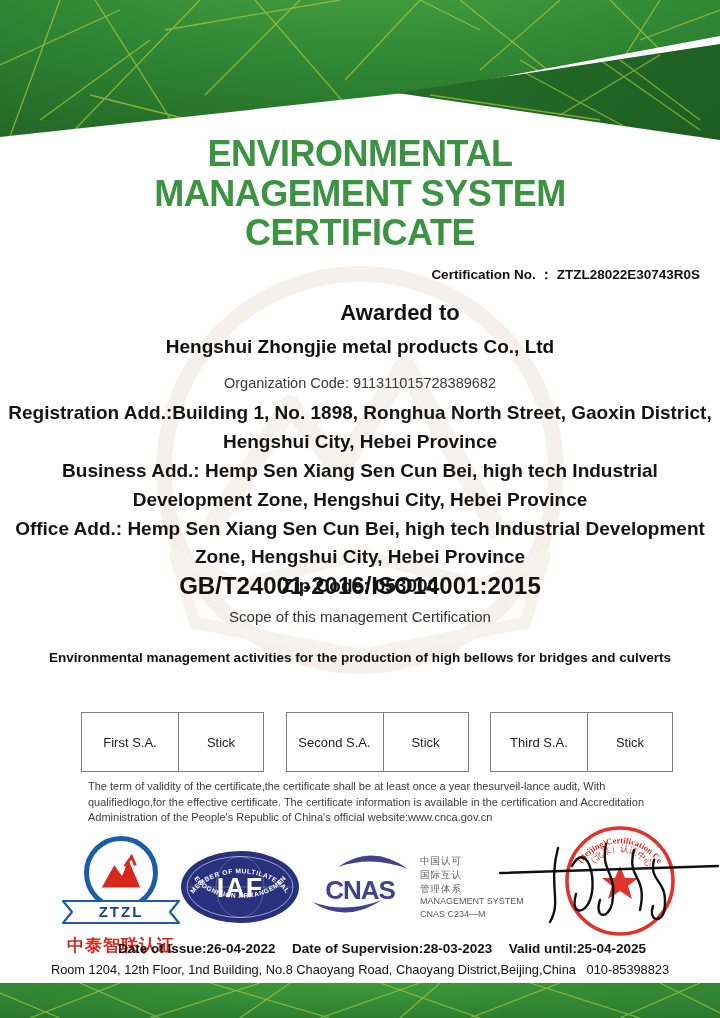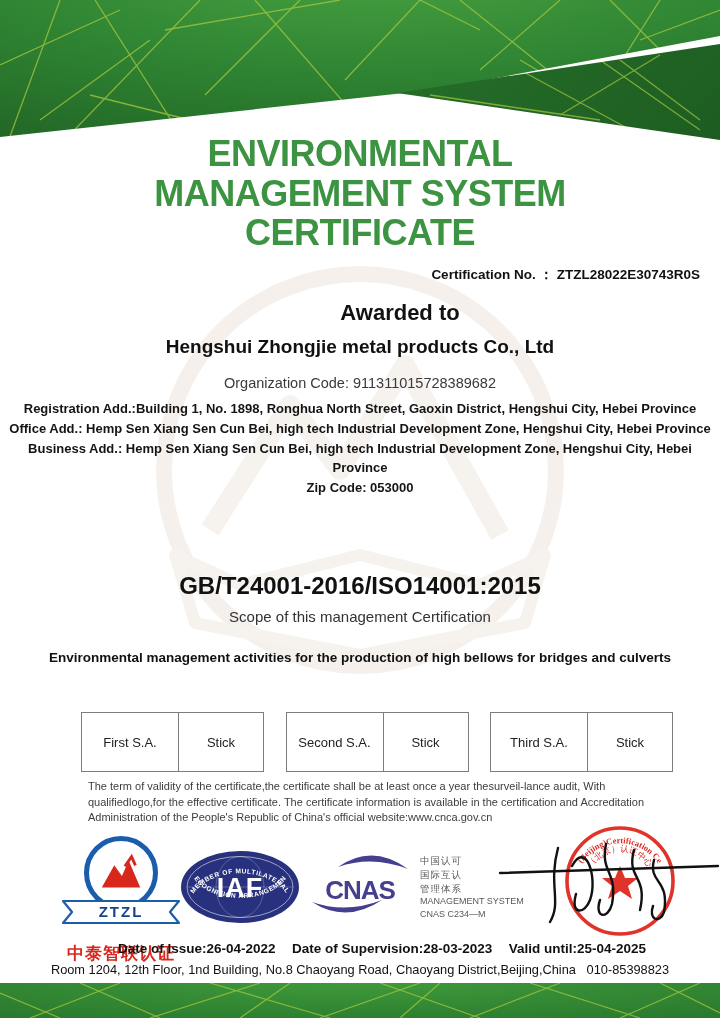--- a/index.html
+++ b/index.html
@@ -27,41 +27,41 @@
 
   
   .watermark{top:255px;left:115px;opacity:.5;}
 
   
   .title{top:134px;color:#3c9342;font-size:36px;font-weight:bold;line-height:1.1;letter-spacing:-.5px;}
   .certno{top:266px;right:20px;font-size:13.5px;font-weight:bold;color:#111;}
   .awarded{top:300px;font-size:22px;font-weight:bold;color:#111;padding-left:40px;}
   .company{top:336px;font-size:19px;font-weight:bold;color:#111;}
   .orgcode{top:375px;font-size:14.5px;color:#3a3a3a;}
-  .addr{top:399px;font-size:13px;font-weight:bold;color:#141414;line-height:1.52;width:716px;left:2px;text-align:center;}
+  .addr{top:399px;font-size:19px;font-weight:bold;color:#141414;line-height:1.52;width:716px;left:2px;text-align:center;}
   .statement{top:500px;left:110px;width:500px;text-align:center;font-size:15px;color:#333;line-height:1.5;}
   .standard{top:572px;font-size:24px;font-weight:bold;color:#111;}
   .scopehead{top:608px;font-size:15px;color:#333;}
   .scopetext{top:650px;font-size:13.5px;font-weight:bold;color:#111;width:716px;left:2px;text-align:center;}
 
   
   .audit{top:712px;left:81px;width:592px;display:flex;justify-content:space-between;}
   .agroup{display:flex;}
   .acell{height:58px;border:1.5px solid #7d7d7d;display:flex;align-items:center;justify-content:center;
     font-size:13px;color:#222;background:#fff;}
   .acell.l{width:96px;}
   .acell.v{width:84px;border-left:none;}
 
   .fineprint{top:779px;left:88px;width:556px;font-size:11px;color:#3d3d3d;line-height:1.42;}
 
   
   .ztzl{top:836px;left:45px;width:152px;text-align:center;}
   .ztzl-circle{width:64px;height:64px;border:5px solid #1a5dab;border-radius:50%;margin:0 auto;background:#fff;
     display:flex;align-items:center;justify-content:center;}
-  .ztzl-ribbon{margin:-12px auto 16px;position:relative;width:122px;height:28px;}
+  .ztzl-ribbon{margin:-12px auto 8px;position:relative;width:122px;height:28px;}
   .ztzl-ribbon .rb-text{position:absolute;left:0;top:5px;width:100%;text-align:center;
     color:#17418f;font-weight:bold;font-size:15px;letter-spacing:2px;}
   .ztzl-cap{margin-top:2px;color:#d8281e;font-weight:bold;font-size:17px;letter-spacing:1px;}
 
   .iaf{top:848px;left:178px;}
   .cnas{top:852px;left:308px;}
   .cnas-txt{top:854px;left:420px;font-size:9px;color:#595959;line-height:1.45;}
   .cnas-txt .cn{font-size:9.5px;letter-spacing:1px;}
 
   .stampbox{top:820px;left:498px;width:222px;height:122px;}
@@ -150,22 +150,22 @@
     <span>Certification No. ：</span>
     <span>ZTZL28022E30743R0S</span>
   </div>
 
   <div class="abs center awarded">Awarded to</div>
   <div class="abs center company">Hengshui Zhongjie metal products Co., Ltd</div>
   <div class="abs center orgcode">Organization Code: 911311015728389682</div>
 
   <div class="abs addr">
     <div>Registration Add.:Building 1, No. 1898, Ronghua North Street, Gaoxin District, Hengshui City, Hebei Province</div>
+    <div>Business Add.: Hemp Sen Xiang Sen Cun Bei, high tech Industrial Development Zone, Hengshui City, Hebei Province</div>
     <div>Office Add.: Hemp Sen Xiang Sen Cun Bei, high tech Industrial Development Zone, Hengshui City, Hebei Province</div>
-    <div>Business Add.: Hemp Sen Xiang Sen Cun Bei, high tech Industrial Development Zone, Hengshui City, Hebei Province</div>
     <div>Zip Code: 053000</div>
   </div>
 
   <div class="abs center standard">GB/T24001-2016/ISO14001:2015</div>
   <div class="abs center scopehead">Scope of this management Certification</div>
   <div class="abs scopetext">Environmental management activities for the production of high bellows for bridges and culverts</div>
 
   <div class="abs audit">
     <div class="agroup">
       <div class="acell l">First S.A.</div>

